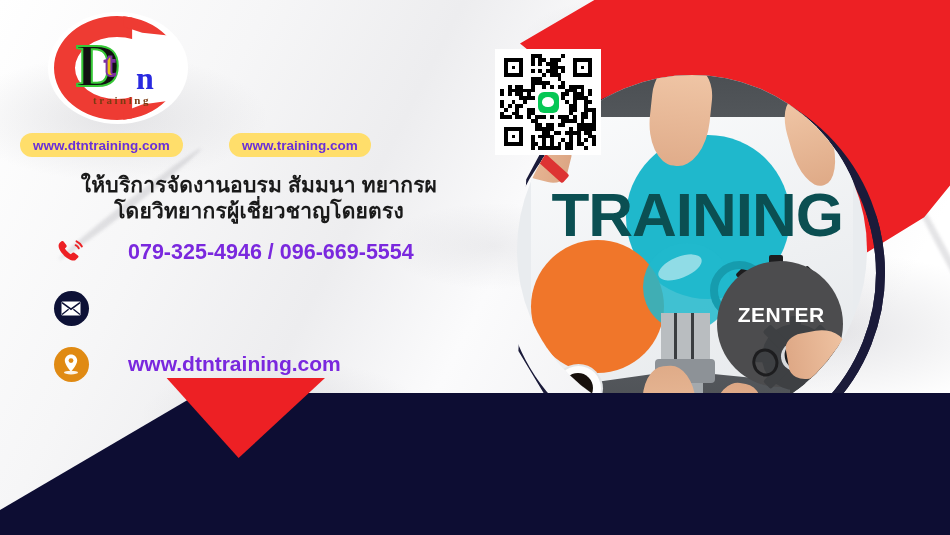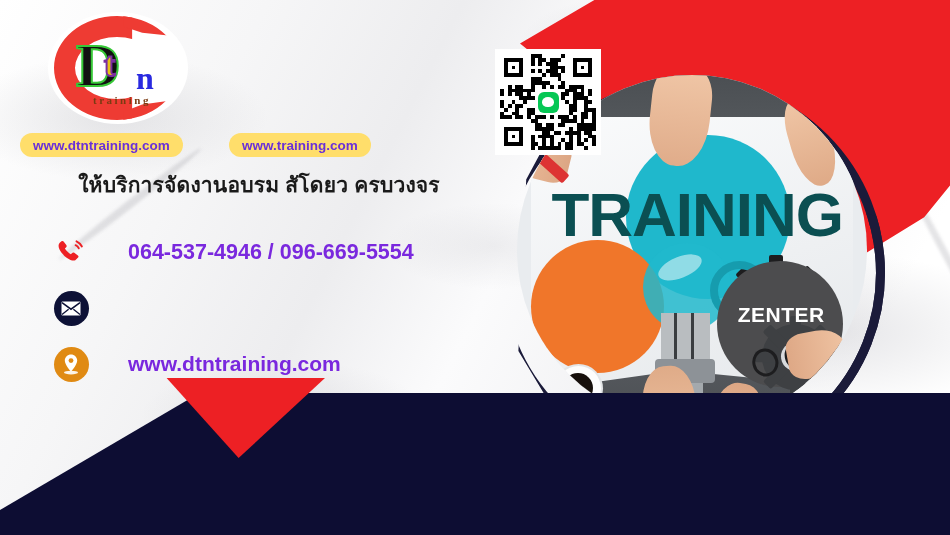--- a/index.html
+++ b/index.html
@@ -477,21 +477,22 @@
     <div class="dtn-t">t</div>
     <div class="dtn-n">n</div>
     <div class="dtn-training">training</div>
   </div>
 
 
   <div class="badge badge-dtn">www.dtntraining.com</div>
   <div class="badge badge-hrd">www.training.com</div>
 
   <div class="headline">
-    <div>ให้บริการจัดงานอบรม สัโดยว ครบวงจร</div>
+    <div>ให้บริการจัดงานอบรม สัมมนา ทยากรผ</div>
+    <div>โดยวิทยากรผู้เชี่ยวชาญโดยตรง</div>
   </div>
 
 
   <div class="qr">
     <div class="qr-grid" id="qr-grid">
         <i style="background:transparent"></i>
         <i style="background:transparent"></i>
         <i style="background:transparent"></i>
         <i style="background:transparent"></i>
         <i style="background:transparent"></i>
@@ -1124,21 +1125,21 @@
   <div class="contact">
 
     <div class="crow">
       <div class="cicon">
         <svg width="38" height="38" viewBox="0 0 38 38">
           <path d="M8 9.5c-1.6 1.6-1.9 4.2-.6 6.8 1.5 3 4.3 6.4 7.6 8.7 3 2.1 6.2 3.2 8.3 2.3l2.8-2.9c.6-.6.5-1.5-.2-2l-3.6-2.6c-.7-.5-1.6-.4-2.2.2l-1.2 1.2c-2.1-1-4.6-3.3-6-5.6l1.3-1.3c.6-.6.6-1.5.1-2.2l-2.7-3.6c-.5-.7-1.5-.8-2.1-.2z" fill="#ED2024"></path>
           <path d="M24.5 8.3a11 11 0 0 1 5.4 5.2" stroke="#ED2024" stroke-width="1.9" fill="none" stroke-linecap="round"></path>
           <path d="M23.6 12.2a7 7 0 0 1 3.2 3.1" stroke="#ED2024" stroke-width="1.9" fill="none" stroke-linecap="round"></path>
         </svg>
       </div>
-      <div class="ctext phone">064-537-4946 / 096-669-5554</div>
+      <div class="ctext phone">079-325-4946 / 096-669-5554</div>
     </div>
 
     <div class="crow">
       <div class="cicon">
         <div class="ic-circle ic-mail">
           <svg width="20" height="15" viewBox="0 0 20 15">
             <rect x="0.5" y="0.5" width="19" height="14" rx="1.2" fill="#fff"></rect>
             <path d="M1 1.6l9 6.6 9-6.6" stroke="#0D1136" stroke-width="1.5" fill="none"></path>
             <path d="M1 13.6l6.6-5.4M19 13.6l-6.6-5.4" stroke="#0D1136" stroke-width="1.3" fill="none"></path>
           </svg>

